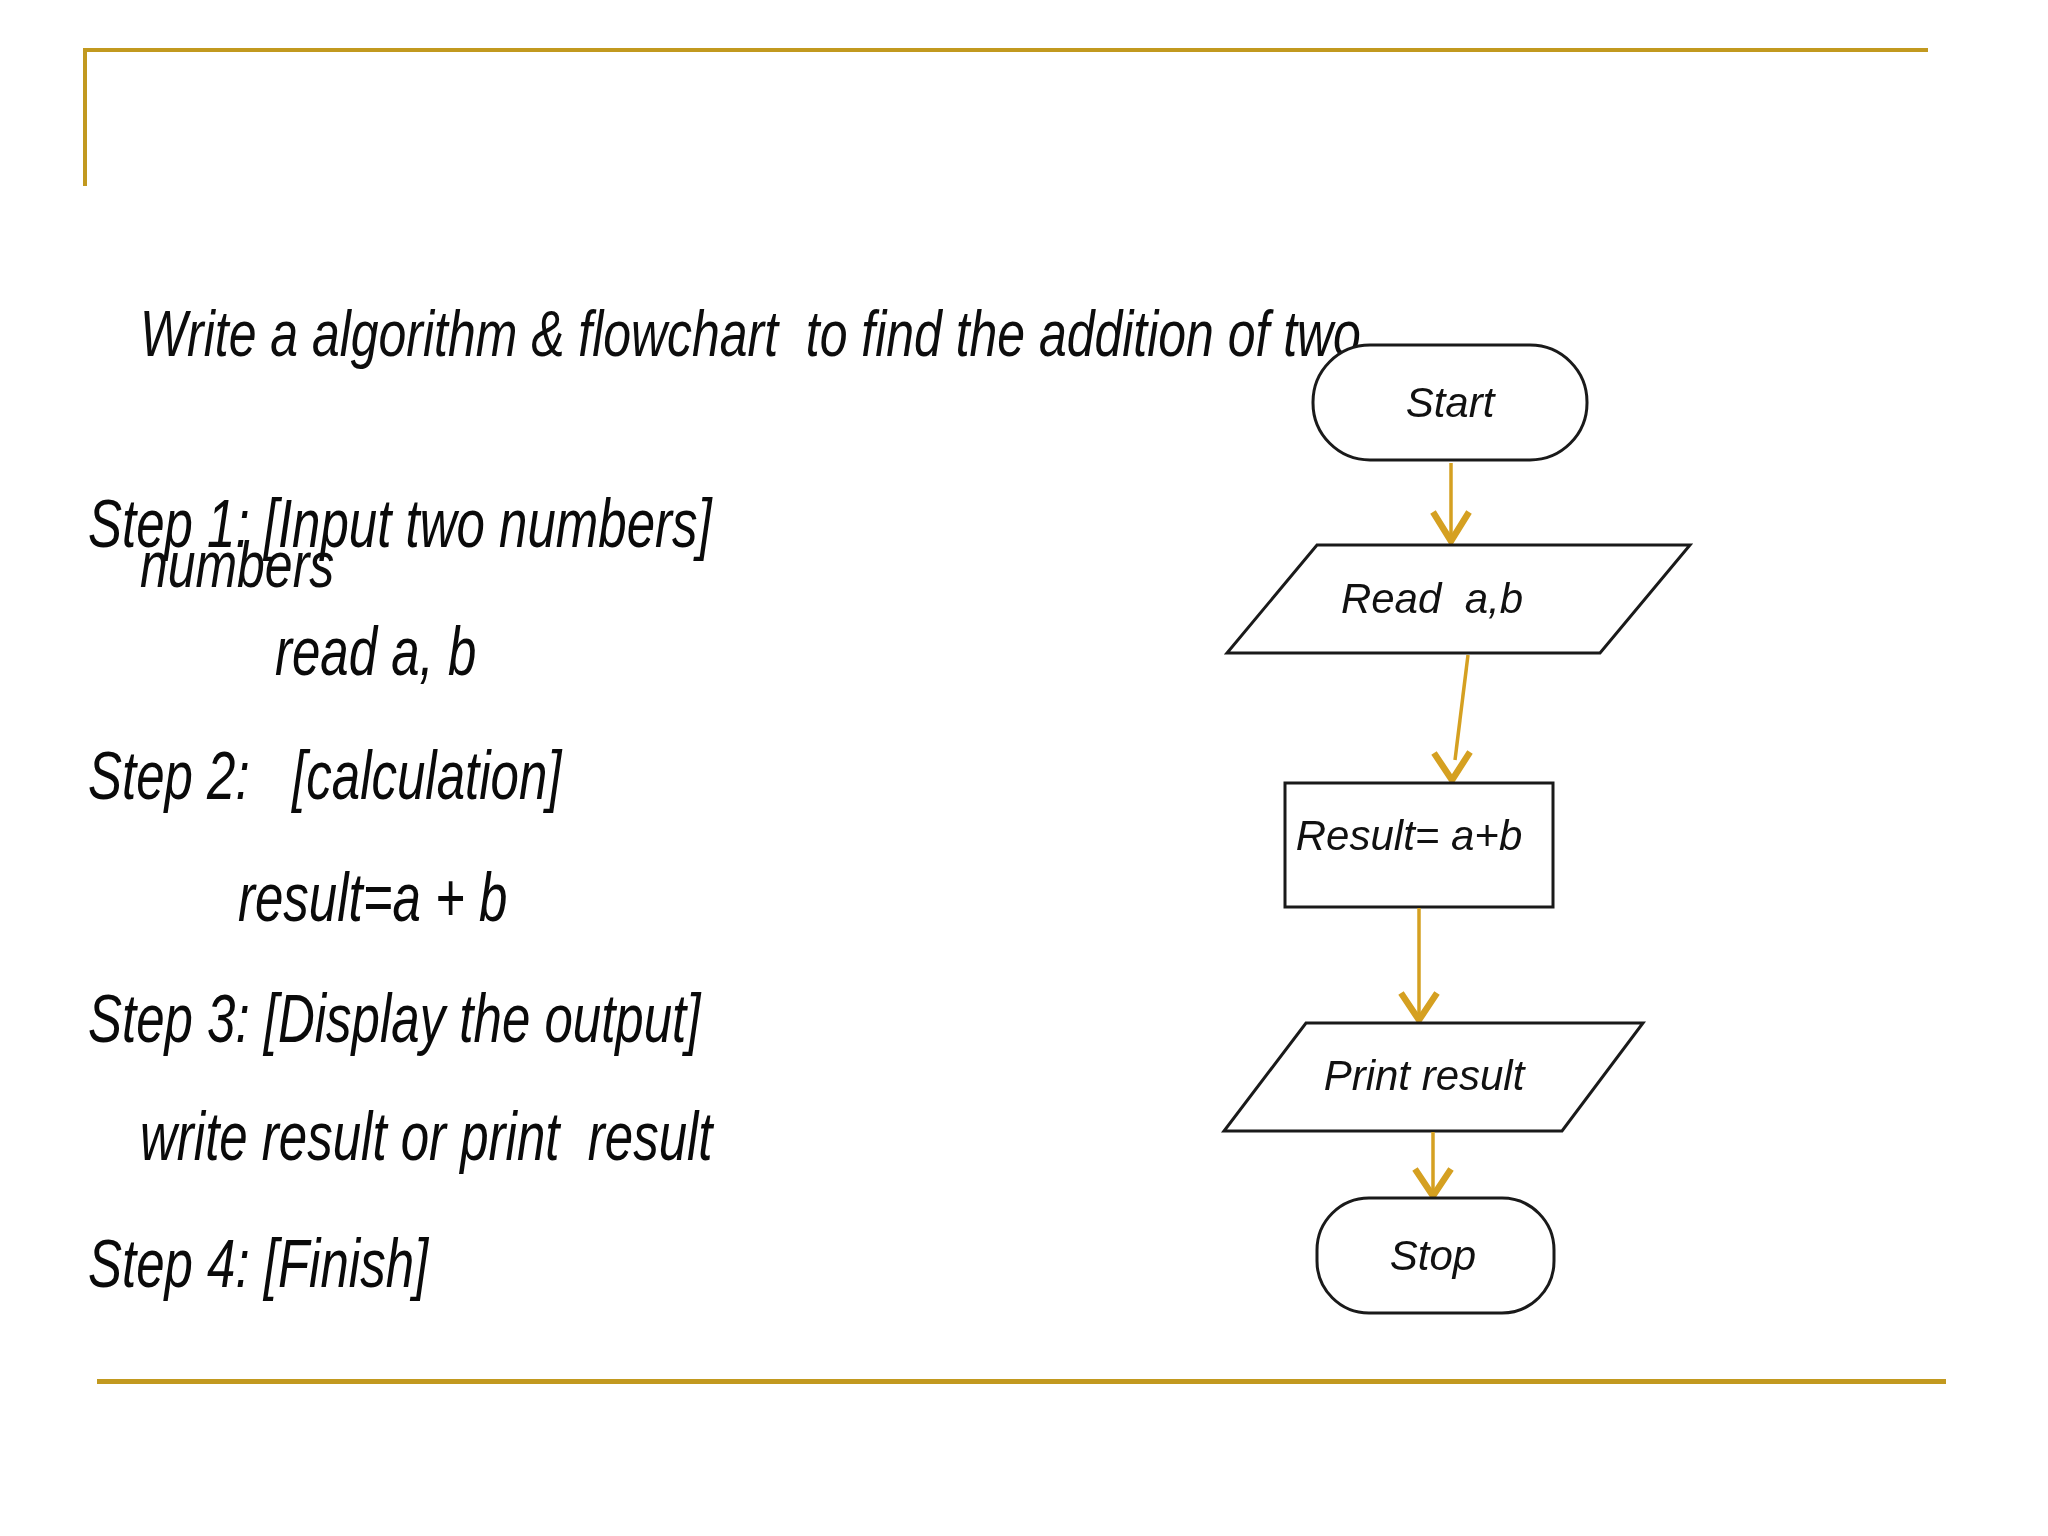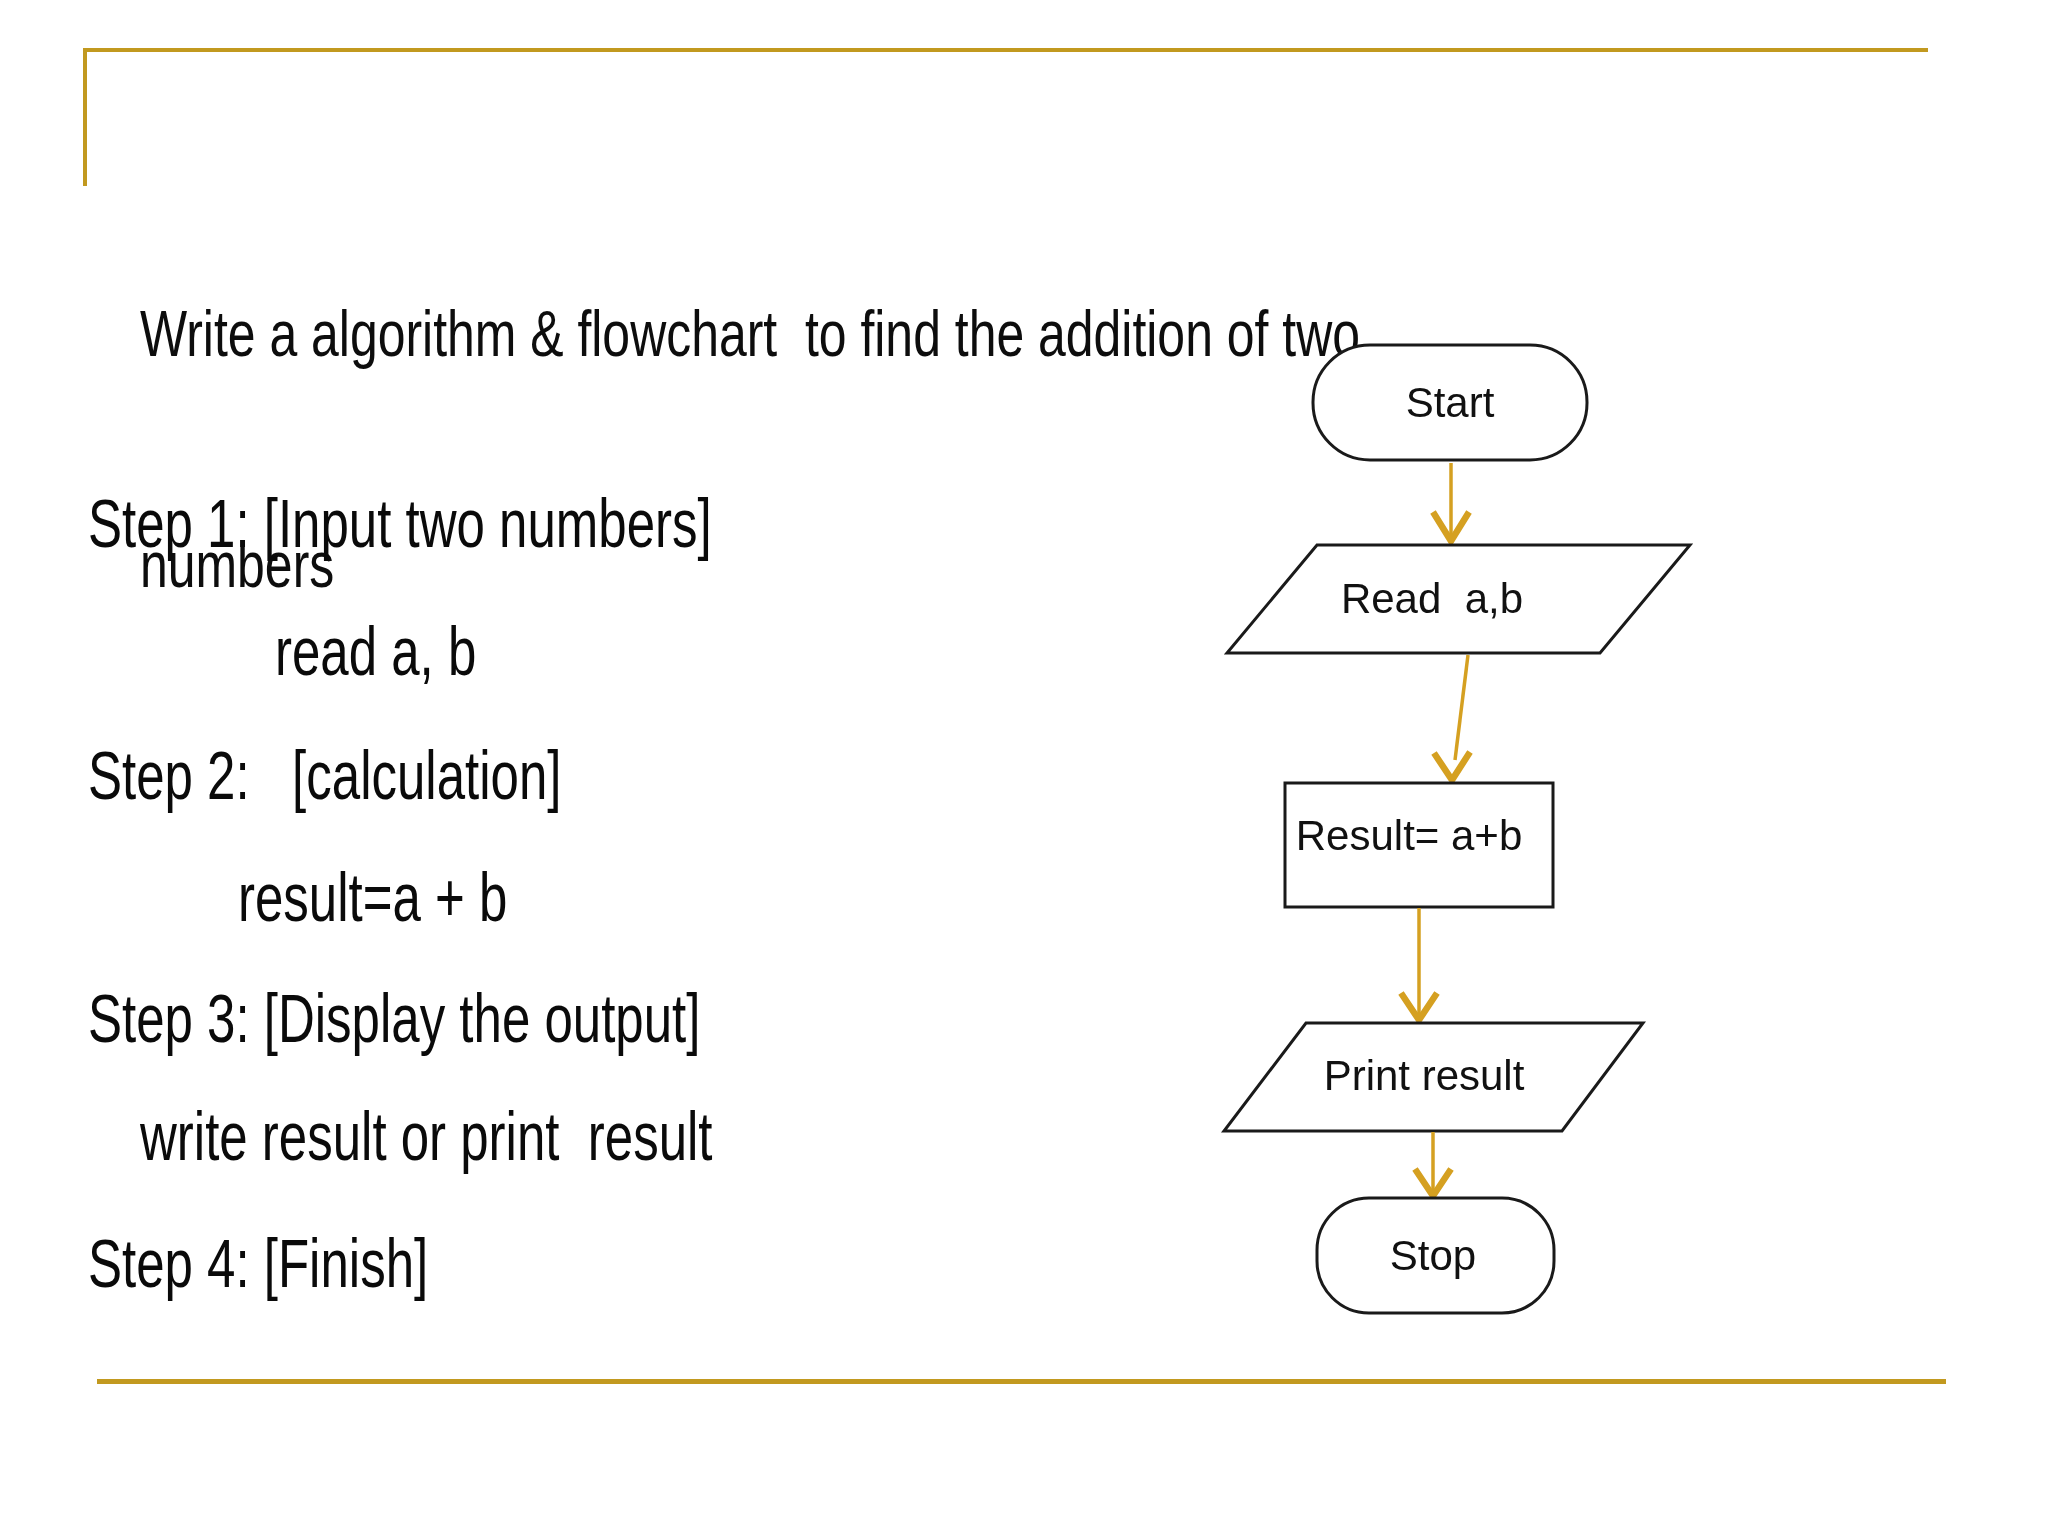--- a/index.html
+++ b/index.html
@@ -7,20 +7,21 @@
     padding: 0;
     background: #ffffff;
     font-family: "Liberation Sans", sans-serif;
   }
   #slide {
     position: relative;
     width: 2048px;
     height: 1536px;
     background: #ffffff;
     overflow: hidden;
+    font-style: italic;
   }
   .accent {
     position: absolute;
     background: #c2991f;
   }
   #top-line      { left: 85px;  top: 48px;   width: 1843px; height: 4px; }
   #left-line     { left: 83px;  top: 48px;   width: 4px;    height: 138px; }
   #bottom-line   { left: 97px;  top: 1379px; width: 1849px; height: 5px; }
 
   #title {

